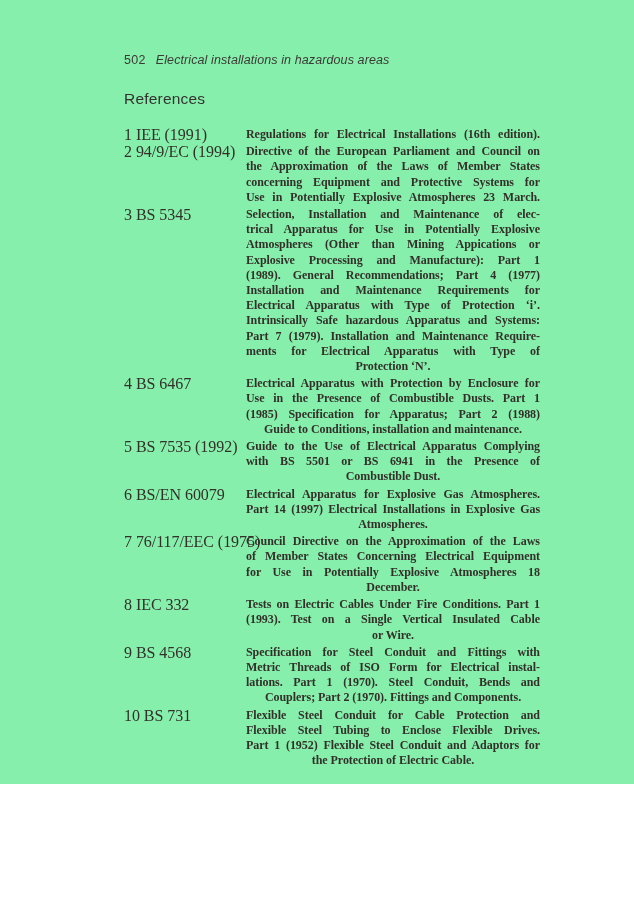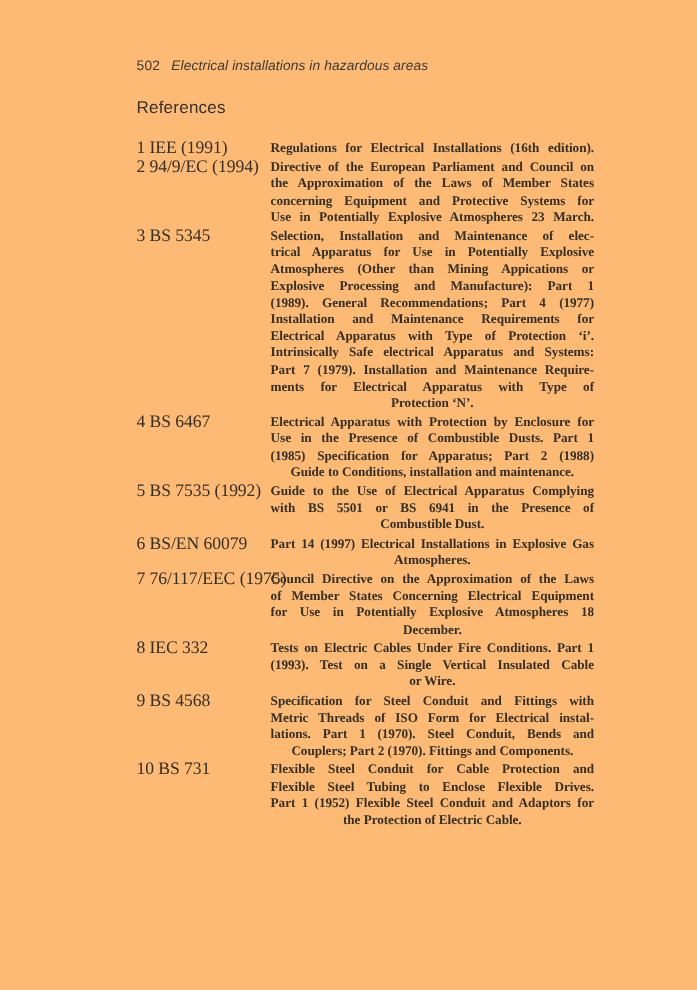--- a/index.html
+++ b/index.html
@@ -3,22 +3,22 @@
 <meta charset="utf-8">
 <style>
   html, body {
     margin: 0;
     padding: 0;
     background: #ffffff;
   }
   .page {
     position: relative;
     width: 634px;
-    height: 900px;
-    background: #fdba74;
+    height: 784px;
+    background: #86efac;
     overflow: hidden;
     font-family: "Liberation Serif", serif;
     color: #333029;
   }
   .running-header {
     position: absolute;
     left: 124px;
     top: 53px;
     font-family: "Liberation Sans", sans-serif;
     font-size: 12.5px;
@@ -109,21 +109,21 @@
       <div class="ref-row">
         <div class="ref-label">3 BS 5345</div>
         <div class="ref-desc">
           <div class="ln jl">Selection, Installation and Maintenance of elec-</div>
           <div class="ln jl">trical Apparatus for Use in Potentially Explosive</div>
           <div class="ln jl">Atmospheres (Other than Mining Appications or</div>
           <div class="ln jl">Explosive Processing and Manufacture): Part 1</div>
           <div class="ln jl">(1989). General Recommendations; Part 4 (1977)</div>
           <div class="ln jl">Installation and Maintenance Requirements for</div>
           <div class="ln jl">Electrical Apparatus with Type of Protection ‘i’.</div>
-          <div class="ln jl">Intrinsically Safe electrical Apparatus and Systems:</div>
+          <div class="ln jl">Intrinsically Safe hazardous Apparatus and Systems:</div>
           <div class="ln jl">Part 7 (1979). Installation and Maintenance Require-</div>
           <div class="ln jl">ments for Electrical Apparatus with Type of</div>
           <div class="ln ll">Protection ‘N’.</div>
         </div>
       </div>
       <div class="ref-row">
         <div class="ref-label">4 BS 6467</div>
         <div class="ref-desc">
           <div class="ln jl">Electrical Apparatus with Protection by Enclosure for</div>
           <div class="ln jl">Use in the Presence of Combustible Dusts. Part 1</div>
@@ -135,20 +135,21 @@
         <div class="ref-label">5 BS 7535 (1992)</div>
         <div class="ref-desc">
           <div class="ln jl">Guide to the Use of Electrical Apparatus Complying</div>
           <div class="ln jl">with BS 5501 or BS 6941 in the Presence of</div>
           <div class="ln ll">Combustible Dust.</div>
         </div>
       </div>
       <div class="ref-row">
         <div class="ref-label">6 BS/EN 60079</div>
         <div class="ref-desc">
+          <div class="ln jl">Electrical Apparatus for Explosive Gas Atmospheres.</div>
           <div class="ln jl">Part 14 (1997) Electrical Installations in Explosive Gas</div>
           <div class="ln ll">Atmospheres.</div>
         </div>
       </div>
       <div class="ref-row">
         <div class="ref-label">7 76/117/EEC (1975)</div>
         <div class="ref-desc">
           <div class="ln jl">Council Directive on the Approximation of the Laws</div>
           <div class="ln jl">of Member States Concerning Electrical Equipment</div>
           <div class="ln jl">for Use in Potentially Explosive Atmospheres 18</div>

